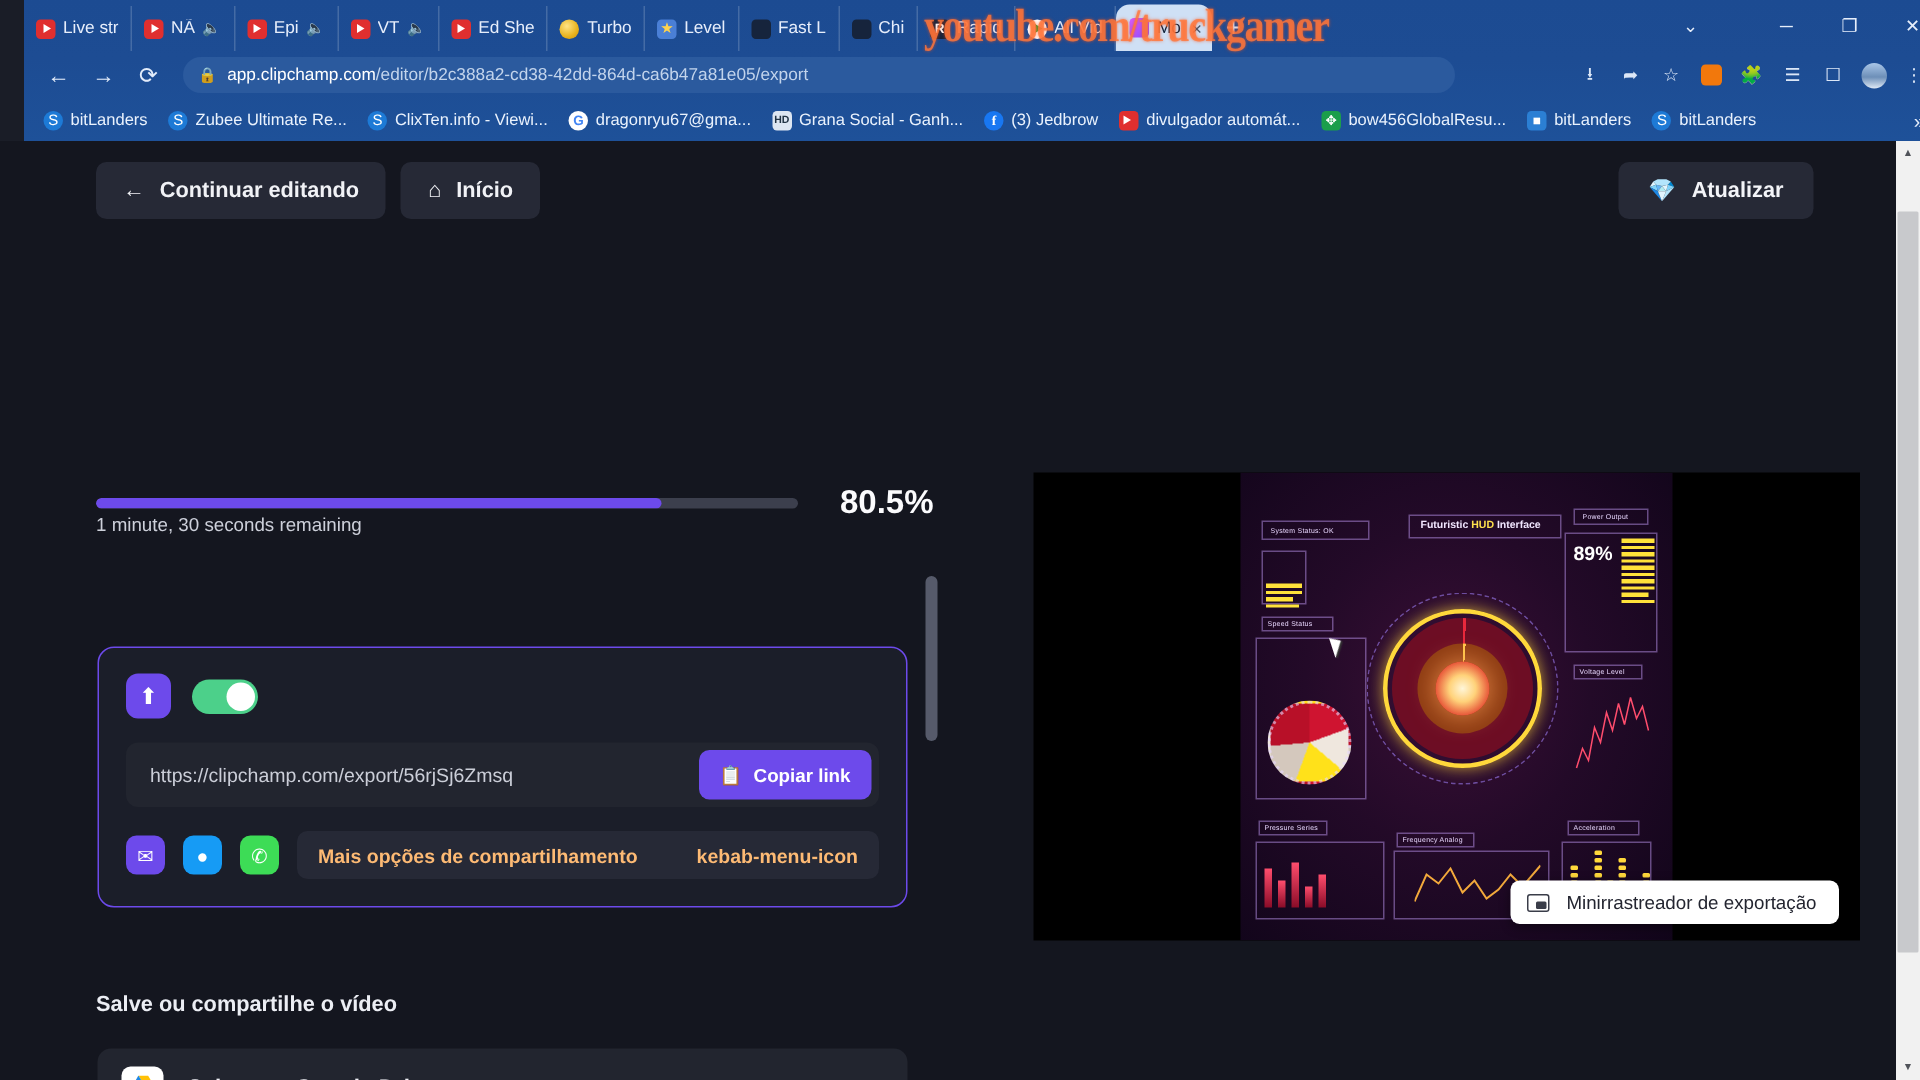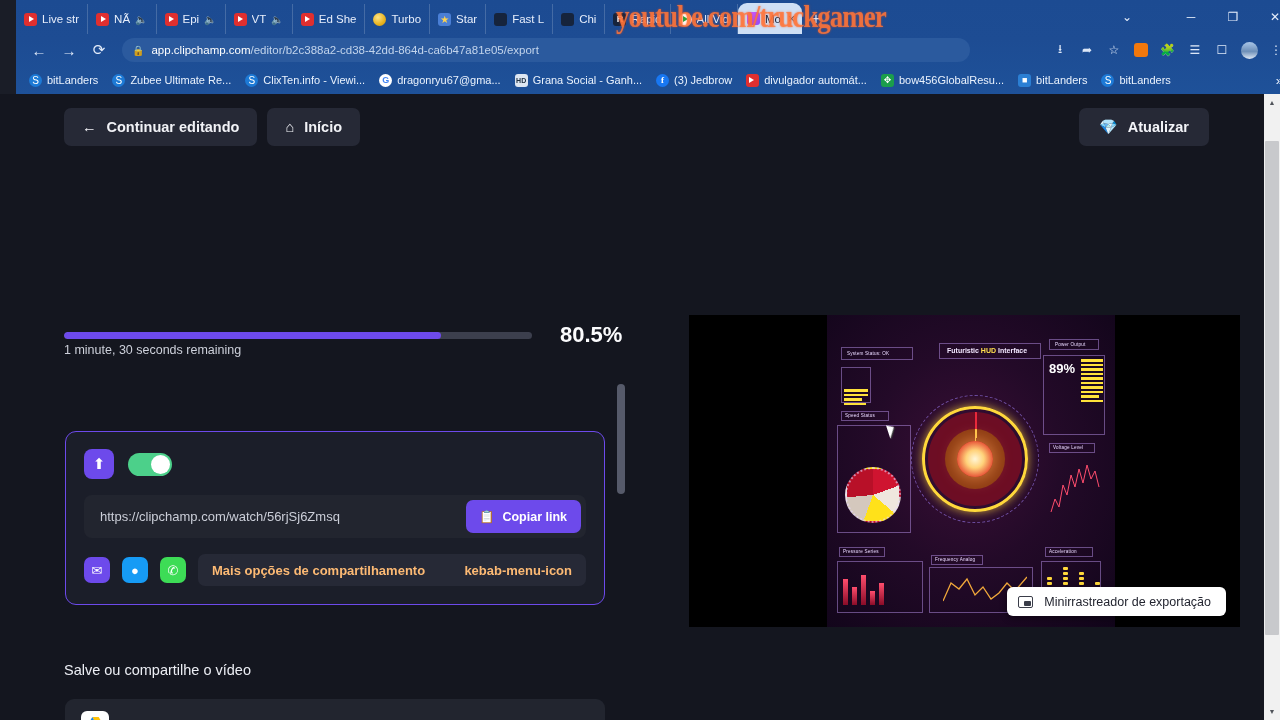--- a/index.html
+++ b/index.html
@@ -127,21 +127,21 @@
 
   .btn-row { margin-top:16px; display:flex; align-items:center; gap:12px; }
   .embed { height:32px; background:#262936; border-radius:7px; color:#eef0f5; font-size:13px; font-weight:bold; display:flex; align-items:center; gap:10px; padding:0 14px; }
   .sq { width:26px; height:26px; border-radius:7px; display:flex; align-items:center; justify-content:center; color:#fff; font-size:13px; }
   .sq-mail{ background:#6d4aeb; }
   .sq-msgr{ background:#169bf5; }
   .sq-wa { background:#3ddc56; }
   .more { flex:1; height:32px; background:#262936; border-radius:7px; color:#fdba74; font-size:13px; font-weight:bold; display:flex; align-items:center; justify-content:space-between; padding:0 14px; }
 
   
-  .save-head { position:absolute; top:568px; left:64px; color:#eceef4; font-size:14.5px; font-weight:normal; }
+  .save-head { position:absolute; top:568px; left:64px; color:#eceef4; font-size:14.5px; font-weight:bold; }
   .save-row {
     position:absolute; left:65px; width:540px; height:52px; background:#22252f; border-radius:9px;
     display:flex; align-items:center; padding:0 16px; gap:16px;
   }
   .save-row.r1 { top:605px; }
   .rowico { width:28px; height:28px; border-radius:6px; background:#fff; display:flex; align-items:center; justify-content:center; }
   .rowlabel { color:#f0f1f6; font-size:15px; font-weight:bold; flex:1; }
   .rowchev { color:#9a9dab; font-size:14px; }
 
   
@@ -220,21 +220,21 @@
       <div class="tab">
           <span class="favicon fav-yt"></span>
           <span class="tab-title">Ed She</span>
         </div>
       <div class="tab">
           <span class="favicon fav-turbo"></span>
           <span class="tab-title">Turbo</span>
         </div>
       <div class="tab">
           <span class="favicon fav-star">★</span>
-          <span class="tab-title">Star</span>
+          <span class="tab-title">Level</span>
         </div>
       <div class="tab">
           <span class="favicon fav-rapid"></span>
           <span class="tab-title">Fast L</span>
         </div>
       <div class="tab">
           <span class="favicon fav-rapid"></span>
           <span class="tab-title">Chi</span>
         </div>
       <div class="tab">
@@ -361,21 +361,21 @@
     <div class="eta">1 minute, 30 seconds remaining</div>
 
     <div class="inner-sb"></div>
 
     <div class="share-card">
       <div class="share-top">
         <div class="share-badge">⬆</div>
         <div class="toggle"></div>
       </div>
       <div class="link-row">
-        <div class="link-txt">https://clipchamp.com/watch/56rjSj6Zmsq</div>
+        <div class="link-txt">https://clipchamp.com/export/56rjSj6Zmsq</div>
         <div class="copy-btn">
           <span>📋</span>
           <span>Copiar link</span>
         </div>
       </div>
       <div class="btn-row">
         <div class="sq sq-mail">
             <span>✉</span>
           </div>
         <div class="sq sq-msgr">

